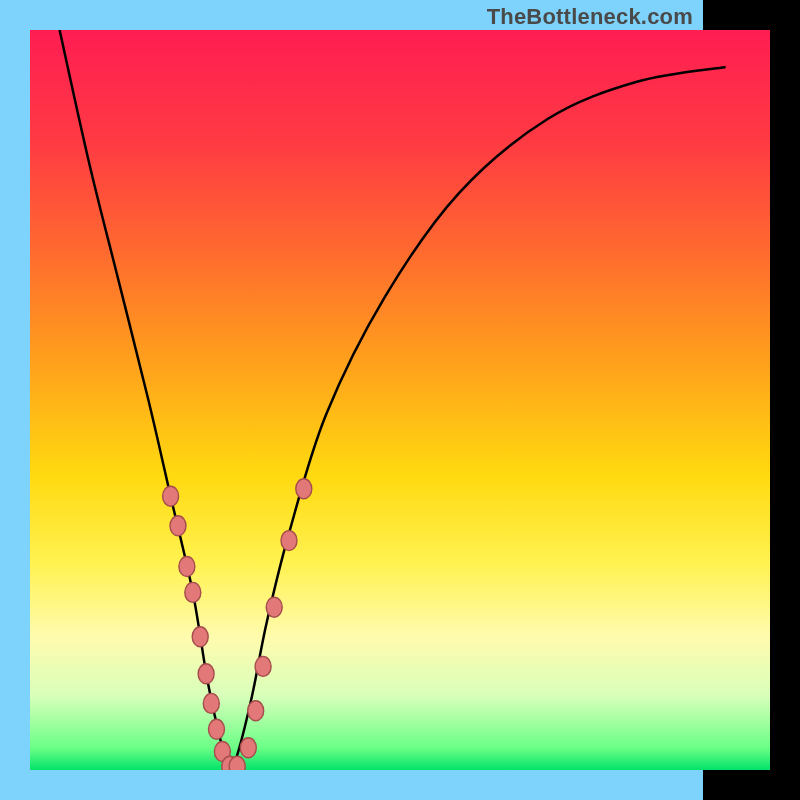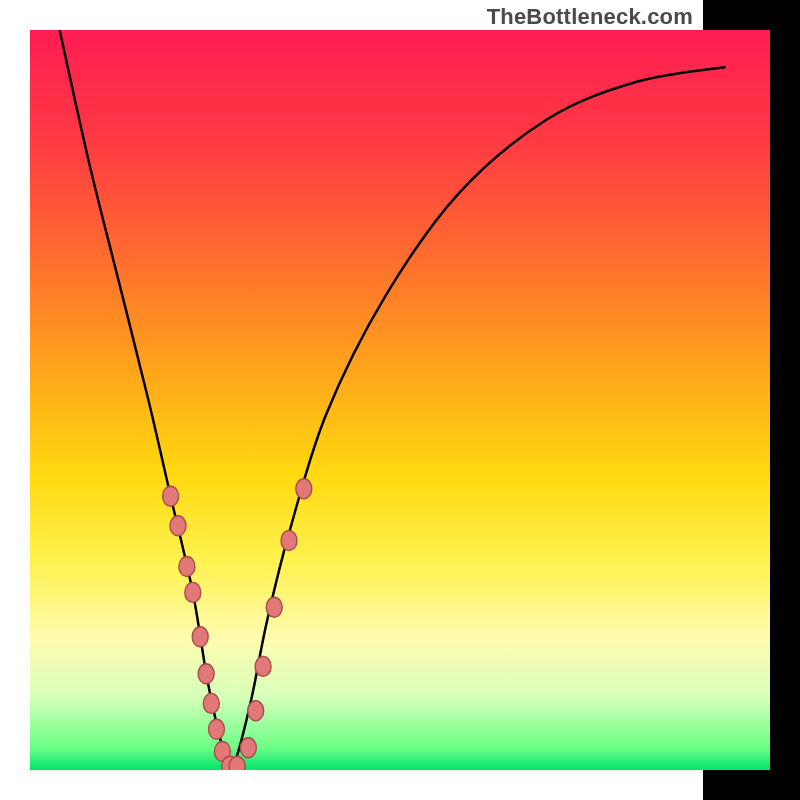--- a/index.html
+++ b/index.html
@@ -9,21 +9,21 @@
     height: 800px;
     overflow: hidden;
     background: #000;
     font-family: Arial, Helvetica, sans-serif;
   }
   .frame {
     position: absolute;
     top: 0; left: 0;
     width: 703px;
     height: 800px;
-    background: #ffffff;
+    background: #7dd3fc;
   }
   .plot {
     position: absolute;
     top: 30px;
     left: 30px;
     width: 740px;
     height: 740px;
   }
   .watermark {
     position: absolute;

